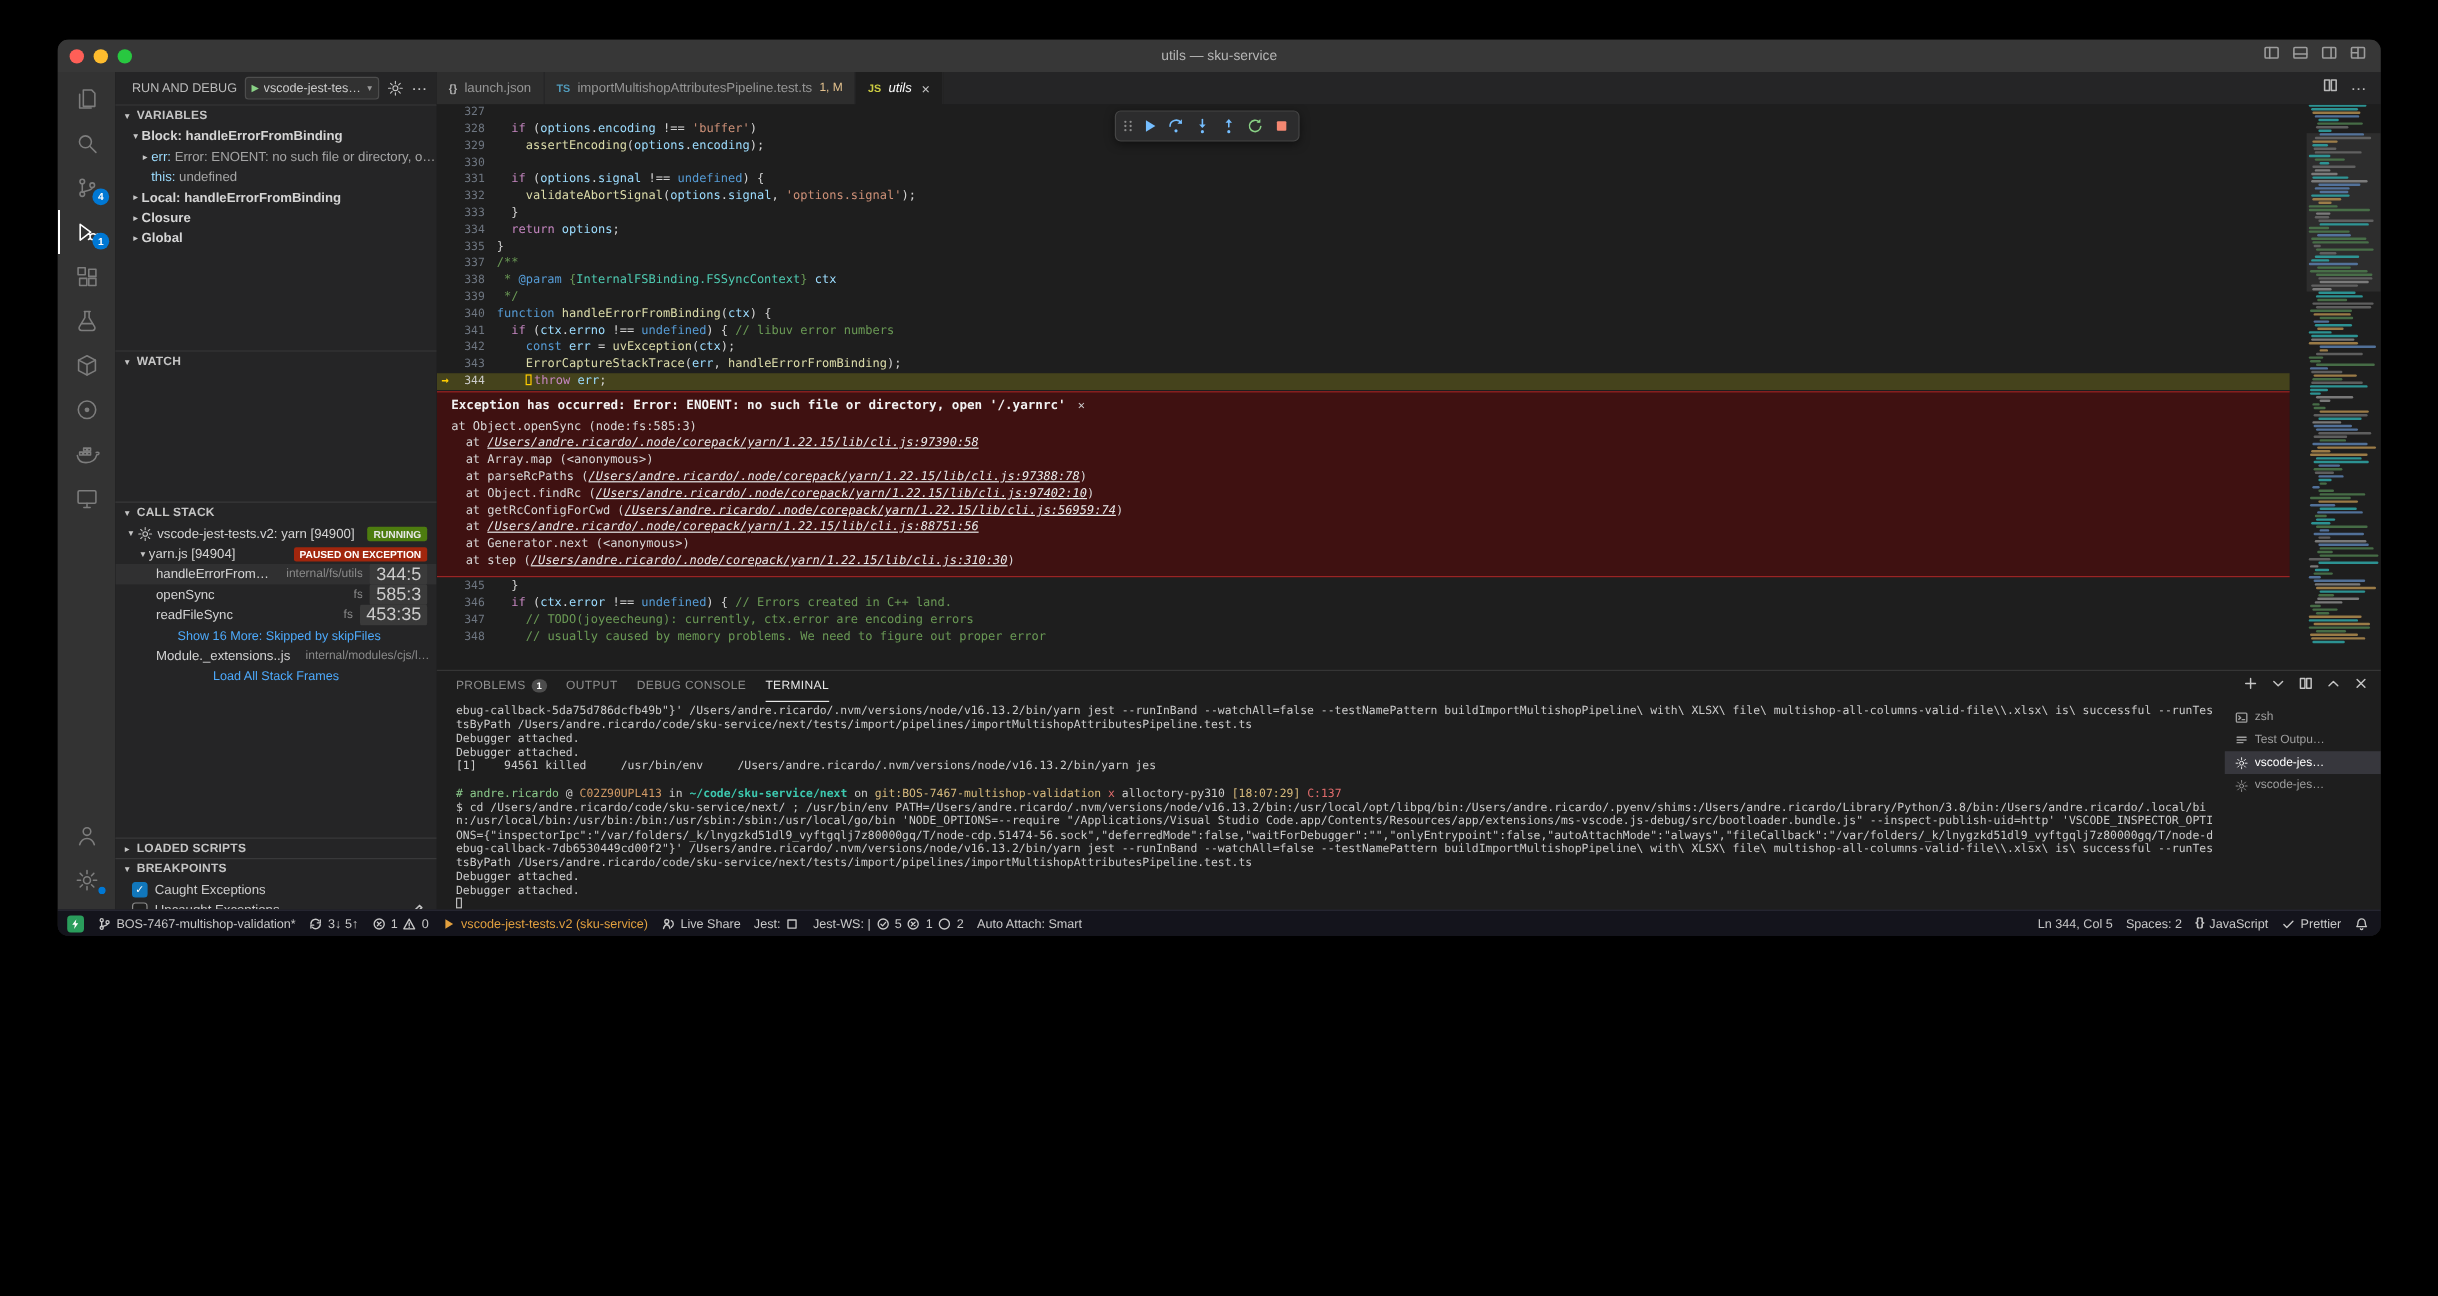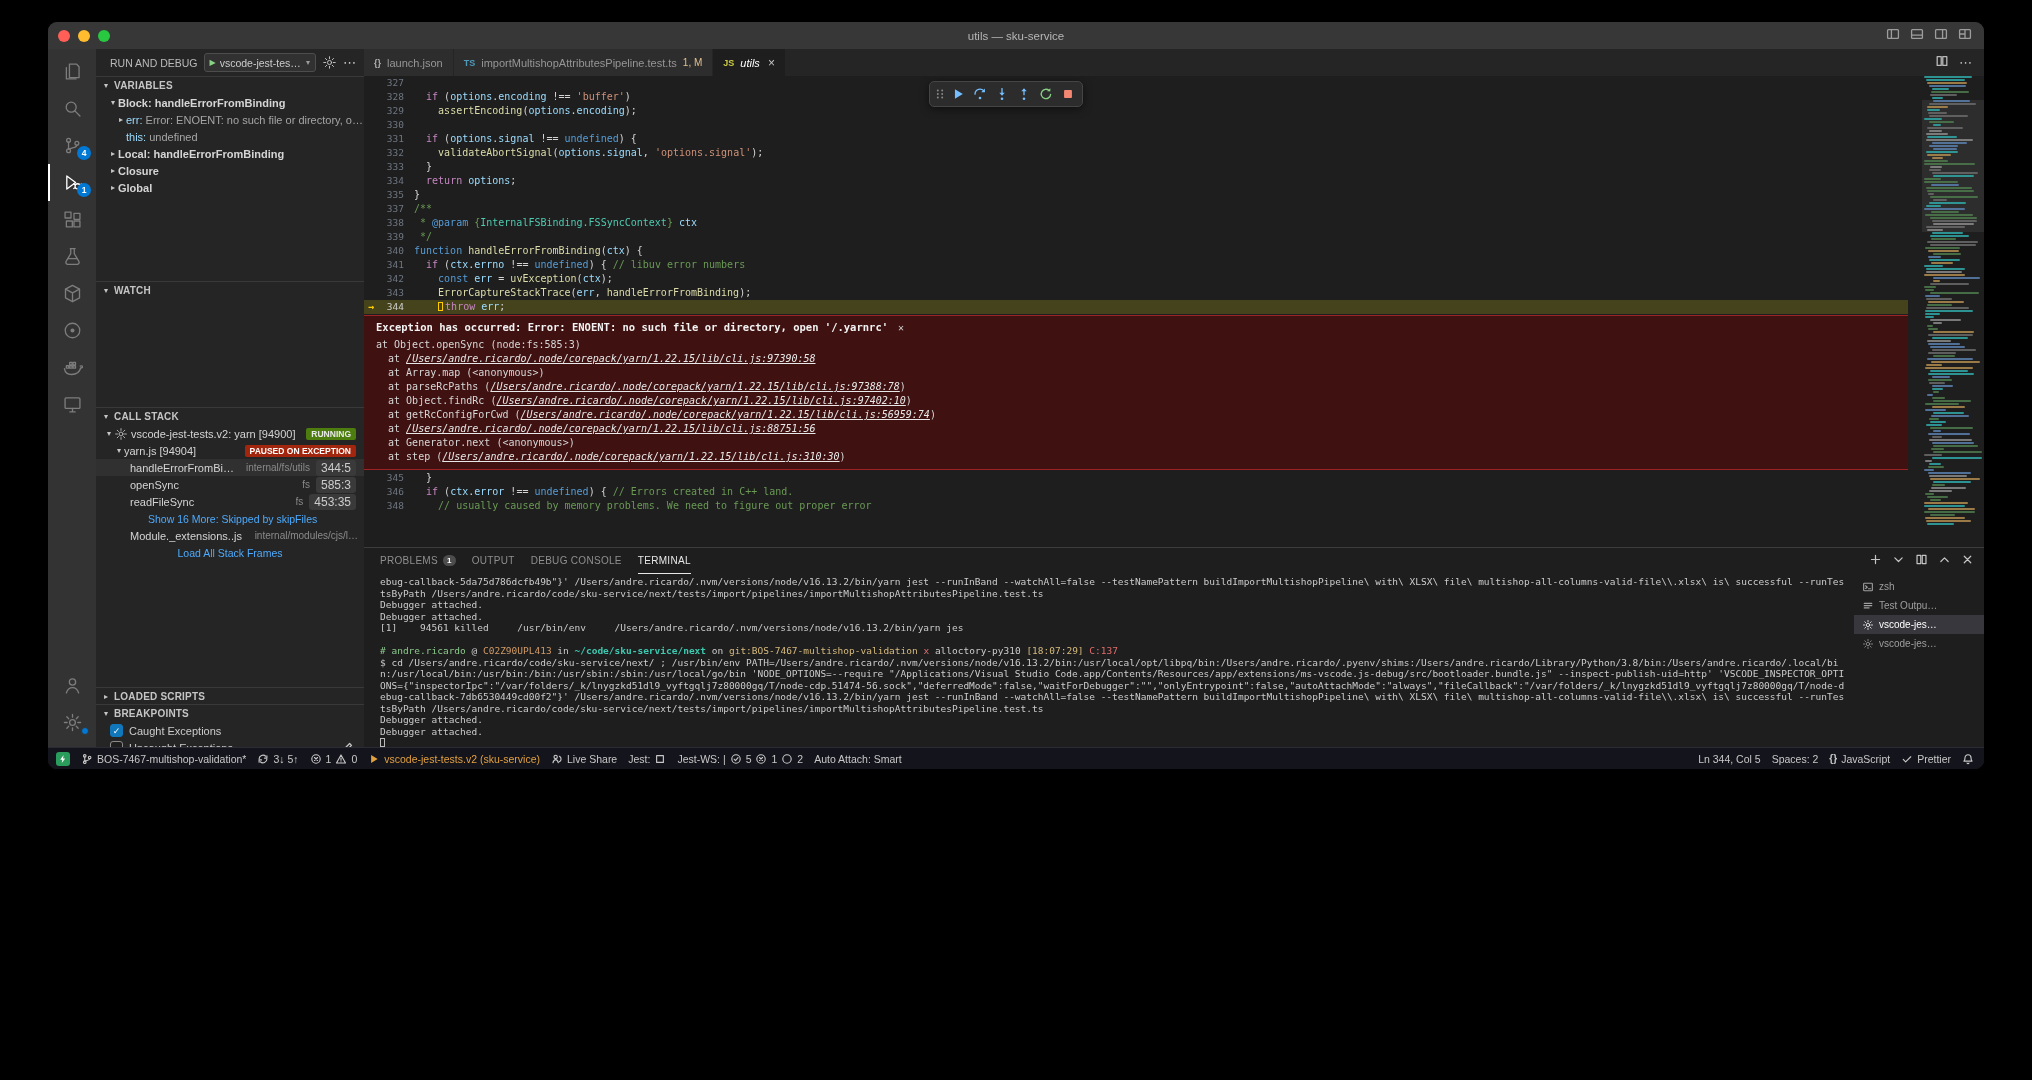--- a/index.html
+++ b/index.html
@@ -1,19 +1,19 @@
 <!DOCTYPE html>
 <html><head>
 <meta charset="utf-8">
 <style>
   *{box-sizing:border-box;margin:0;padding:0;cursor:default;user-select:none}
   html,body{background:#000}
   .page{position:relative;width:2032px;height:1080px;background:#000;overflow:hidden;
         font-family:"Liberation Sans","DejaVu Sans",sans-serif;color:#cccccc}
-  .window{position:absolute;left:47px;top:21px;width:1938px;height:749px;background:#1e1e1e;
+  .window{position:absolute;left:47px;top:32px;width:1938px;height:749px;background:#1e1e1e;
           border-radius:10px;overflow:hidden;display:flex;flex-direction:column;
           box-shadow:0 22px 70px rgba(0,0,0,.75);border:1px solid #000}
   
   .titlebar{height:27px;flex:none;background:#373737;display:flex;align-items:center;position:relative}
   .traffic{display:flex;gap:8px;margin-left:10px}
   .tl{width:12px;height:12px;border-radius:50%}
   .tl.red{background:#ff5f57}.tl.yellow{background:#febc2e}.tl.green{background:#28c840}
   .win-title{position:absolute;left:0;right:0;text-align:center;font-size:11.5px;color:#b6b6b6;pointer-events:none}
   .tb-actions{margin-left:auto;display:flex;gap:10px;margin-right:12px;color:#9d9d9d}
   .tb-actions .ic svg{width:14px;height:14px}
@@ -55,21 +55,21 @@
   .cs-row.thread{padding-left:18px}
   .cs-row.frame{padding-left:34px}
   .cs-row.frame.current{background:rgba(255,255,255,.05)}
   .cs-gear{color:#c5c5c5;margin-right:3px}
   .cs-gear svg{width:12px;height:12px}
   .cs-label{color:#d4d4d4;overflow:hidden;text-overflow:ellipsis}
   .flex1{flex:1;min-width:8px}
   .cs-badge{background:#4d7c0f;color:#e8e8e8;font-size:8.5px;font-weight:600;border-radius:2px;padding:1px 5px;margin-right:8px;flex:none}
   .cs-badge.red{background:#a1260d;color:#fff}
   .cs-source{color:#8a8a8a;font-size:10px;margin-right:6px;overflow:hidden;text-overflow:ellipsis;flex:none;max-width:130px}
-  .line-badge{background:#3a3a3a;color:#cccccc;font-size:12px;border-radius:3px;padding:1px 5px;margin-right:8px;flex:none}
+  .line-badge{background:#3a3a3a;color:#cccccc;font-size:15px;border-radius:3px;padding:1px 5px;margin-right:8px;flex:none}
   .cs-row.more-link{padding-left:52px;color:#4daafc;font-size:10.5px}
   .cs-row.load-link{justify-content:center;color:#4daafc;font-size:10.5px}
   .bp-row{height:17px;display:flex;align-items:center;padding-left:14px;font-size:11px;color:#cccccc}
   .bp-check{width:13px;height:13px;border-radius:3px;margin-right:6px;flex:none;display:flex;align-items:center;justify-content:center;
             font-size:9px;color:#fff;border:1px solid #8a8a8a;background:#1e1e1e}
   .bp-check.checked{background:#1177bb;border-color:#1177bb}
   .bp-label{overflow:hidden;text-overflow:ellipsis;white-space:nowrap}
   .bp-edit{color:#c5c5c5;margin-right:10px}
   .bp-edit svg{width:12px;height:12px}
   
@@ -563,20 +563,21 @@
                 <div class="exc-line"><span>  at Array.map (&lt;anonymous&gt;)</span></div>
                 <div class="exc-line"><span>  at parseRcPaths (</span><span class="exc-link">/Users/andre.ricardo/.node/corepack/yarn/1.22.15/lib/cli.js:97388:78</span><span>)</span></div>
                 <div class="exc-line"><span>  at Object.findRc (</span><span class="exc-link">/Users/andre.ricardo/.node/corepack/yarn/1.22.15/lib/cli.js:97402:10</span><span>)</span></div>
                 <div class="exc-line"><span>  at getRcConfigForCwd (</span><span class="exc-link">/Users/andre.ricardo/.node/corepack/yarn/1.22.15/lib/cli.js:56959:74</span><span>)</span></div>
                 <div class="exc-line"><span>  at </span><span class="exc-link">/Users/andre.ricardo/.node/corepack/yarn/1.22.15/lib/cli.js:88751:56</span></div>
                 <div class="exc-line"><span>  at Generator.next (&lt;anonymous&gt;)</span></div>
                 <div class="exc-line"><span>  at step (</span><span class="exc-link">/Users/andre.ricardo/.node/corepack/yarn/1.22.15/lib/cli.js:310:30</span><span>)</span></div>
               </div>
               <div class="cline"><span class="glyph"></span><span class="lnum">345</span><span class="ltext"><span class="tk-p">  }</span></span></div>
               <div class="cline"><span class="glyph"></span><span class="lnum">346</span><span class="ltext"><span class="tk-p">  </span><span class="tk-k">if</span><span class="tk-p"> (</span><span class="tk-v">ctx</span><span class="tk-p">.</span><span class="tk-v">error</span><span class="tk-p"> !== </span><span class="tk-d">undefined</span><span class="tk-p">) { </span><span class="tk-c">// Errors created in C++ land.</span></span></div>
+              <div class="cline"><span class="glyph"></span><span class="lnum">347</span><span class="ltext"><span class="tk-p">    </span><span class="tk-c">// TODO(joyeecheung): currently, ctx.error are encoding errors</span></span></div>
               <div class="cline"><span class="glyph"></span><span class="lnum">348</span><span class="ltext"><span class="tk-p">    </span><span class="tk-c">// usually caused by memory problems. We need to figure out proper error</span></span></div>
             </div>
           <div class="minimap">
             <div class="mm-slider"></div>
             <div id="mm-lines">
                 <div class="mm-line" style="margin-left: 2px; width: 48px; background: rgb(47, 167, 167);"></div>
                 <div class="mm-line" style="margin-left: 4px; width: 39px; background: rgb(47, 167, 167);"></div>
                 <div class="mm-line" style="margin-left: 5px; width: 40px; background: rgb(176, 140, 79);"></div>
                 <div class="mm-line" style="margin-left: 7px; width: 37px; background: rgb(90, 127, 174);"></div>
                 <div class="mm-line" style="margin-left: 10px; width: 17px; background: rgb(47, 167, 167);"></div>

